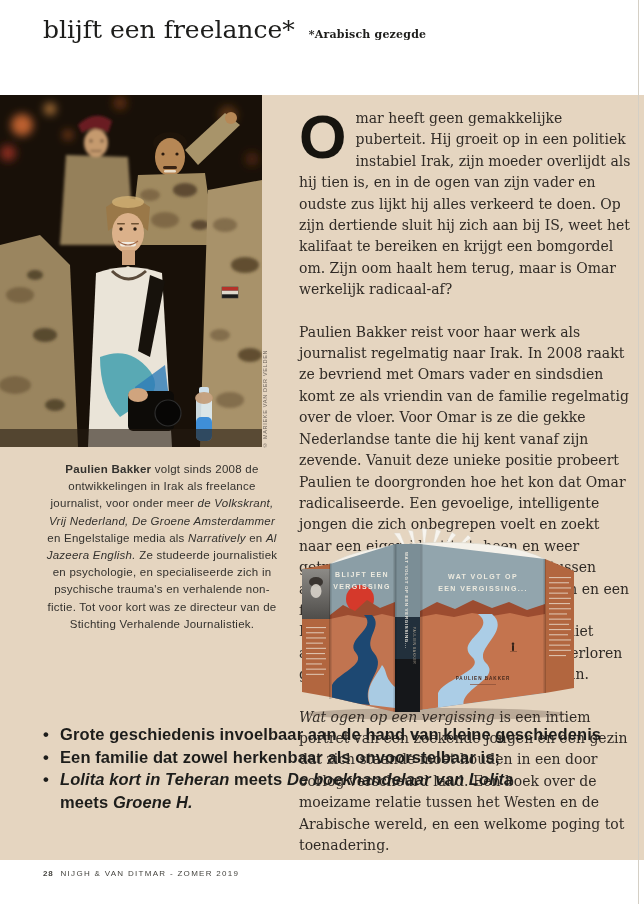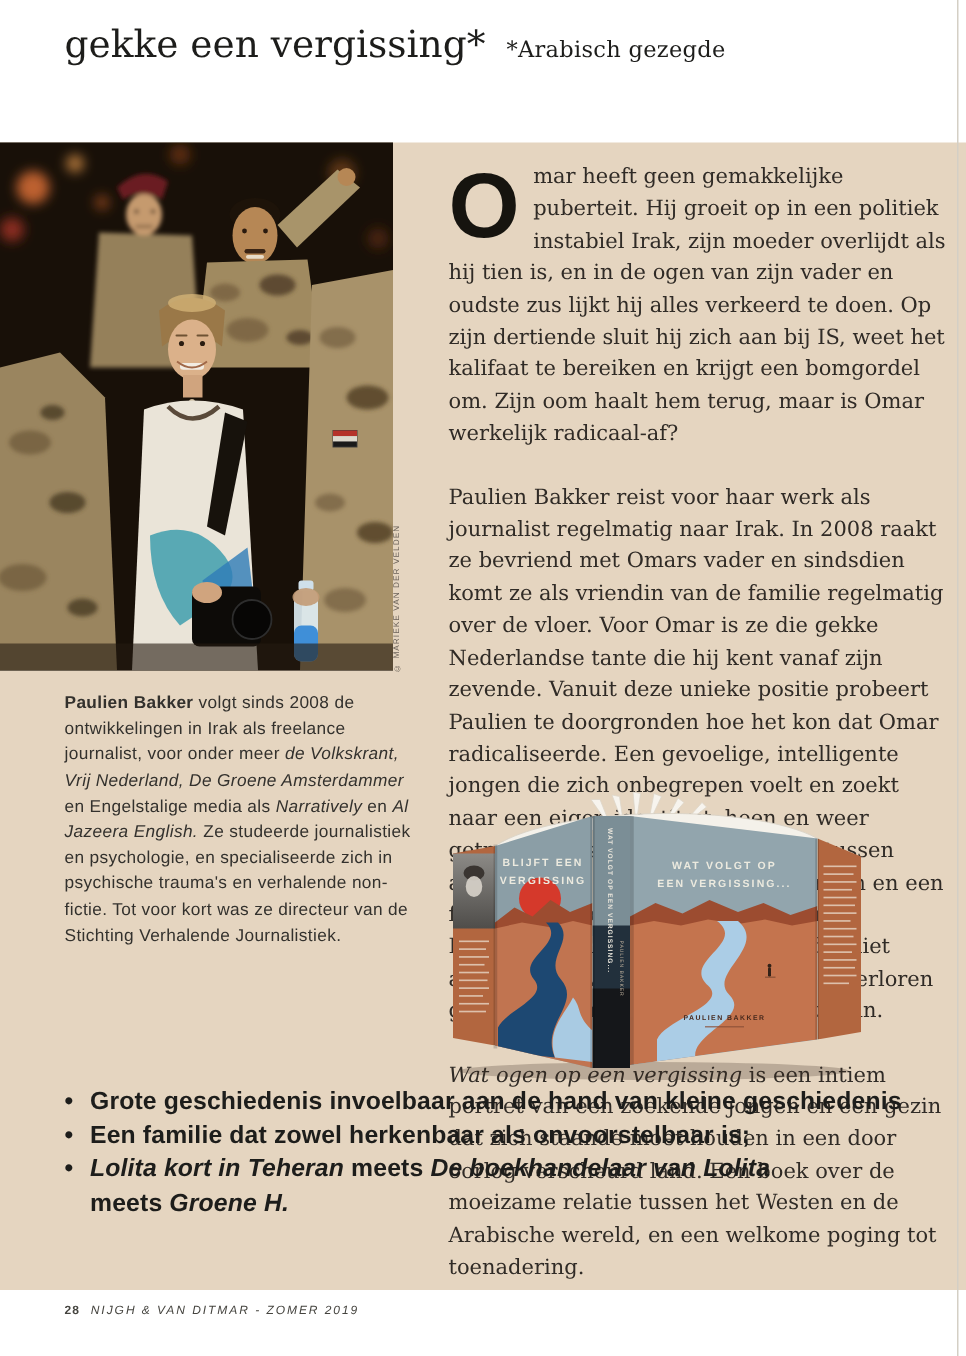--- a/index.html
+++ b/index.html
@@ -16,34 +16,34 @@
   .main-bg{position:absolute;left:0;top:95px;width:644px;height:765px;background:#e5d5c0;}
   .right-edge-line{position:absolute;left:638px;top:0;width:1px;height:904px;background:#d4cfc5;}
 
   
   .header{position:absolute;left:43px;top:14px;width:580px;color:#1d1d1b;
           font-family:"DejaVu Serif","Liberation Serif",serif;}
   .header-line1{font-size:25px;line-height:31px;white-space:nowrap;}
   .header-author{font-weight:700;margin-right:12px;}
   .header-title{font-weight:400;}
   .header-line2{font-size:25px;line-height:31px;white-space:nowrap;}
-  .header-footnote{font-size:15px;font-weight:400;margin-left:14px;letter-spacing:.2px;}
+  .header-footnote{font-size:11px;font-weight:700;margin-left:14px;letter-spacing:.2px;}
 
   
   .photo{position:absolute;left:0;top:95px;width:262px;height:352px;overflow:hidden;background:#181008;}
   .photo svg{display:block;}
   .photo-credit{
     position:absolute;left:262px;top:336px;height:112px;width:11px;
     writing-mode:vertical-rl;transform:rotate(180deg);
     font-size:5.5px;letter-spacing:.7px;color:#6d645a;white-space:nowrap;
   }
 
   
   .bio{position:absolute;left:43px;top:461px;width:238px;
-       font-size:11.5px;line-height:17.2px;letter-spacing:.25px;color:#33312d;}
+       font-size:11.5px;line-height:17.2px;letter-spacing:.25px;color:#33312d;text-align:center;}
 
   
   .article{position:absolute;left:299px;top:108px;width:333px;color:#302b26;
            font-family:"DejaVu Serif","Liberation Serif",serif;
            font-size:14px;line-height:21.4px;}
   .article p{margin:0 0 21px 0;}
   .dropcap{
     float:left;font-family:"Liberation Sans",sans-serif;font-weight:700;
     font-size:61px;line-height:48px;color:#16140f;margin:5px 9px 0 0;
   }
@@ -56,31 +56,31 @@
   
   .bullets{position:absolute;left:43px;top:723px;width:590px;color:#1d1d1b;}
   .bullet-item{display:flex;font-weight:700;font-size:16.5px;line-height:22.5px;letter-spacing:.1px;}
   .bullet-item .marker{width:17px;flex:0 0 17px;}
   .bullet-item .marker::before{content:"\2022";}
 
   
   .footer{position:absolute;left:43px;top:869px;font-size:8px;color:#45443f;
           display:flex;align-items:baseline;gap:7px;}
   .footer .pagenum{font-weight:700;letter-spacing:.8px;}
-  .footer .imprint{letter-spacing:1.3px;font-style:italic;}
+  .footer .imprint{letter-spacing:1.3px;}
 </style>
 </head>
 <body>
 
 <div class="main-bg"></div>
 <div class="right-edge-line"></div>
 
 <div class="header">
   <div class="header-line2">
-    <span class="header-title">gekke een vergissing*</span><span class="header-footnote">*Arabisch gezegde</span>
+    <span class="header-title">blijft een freelance*</span><span class="header-footnote">*Arabisch gezegde</span>
   </div>
 </div>
 
 <div class="photo">
   <svg viewBox="0 0 262 352" width="262" height="352">
     <defs>
       <filter id="pblur" x="-50%" y="-50%" width="200%" height="200%">
           <feGaussianBlur stdDeviation="4"></feGaussianBlur>
         </filter>
       <filter id="pblur2" x="-50%" y="-50%" width="200%" height="200%">

